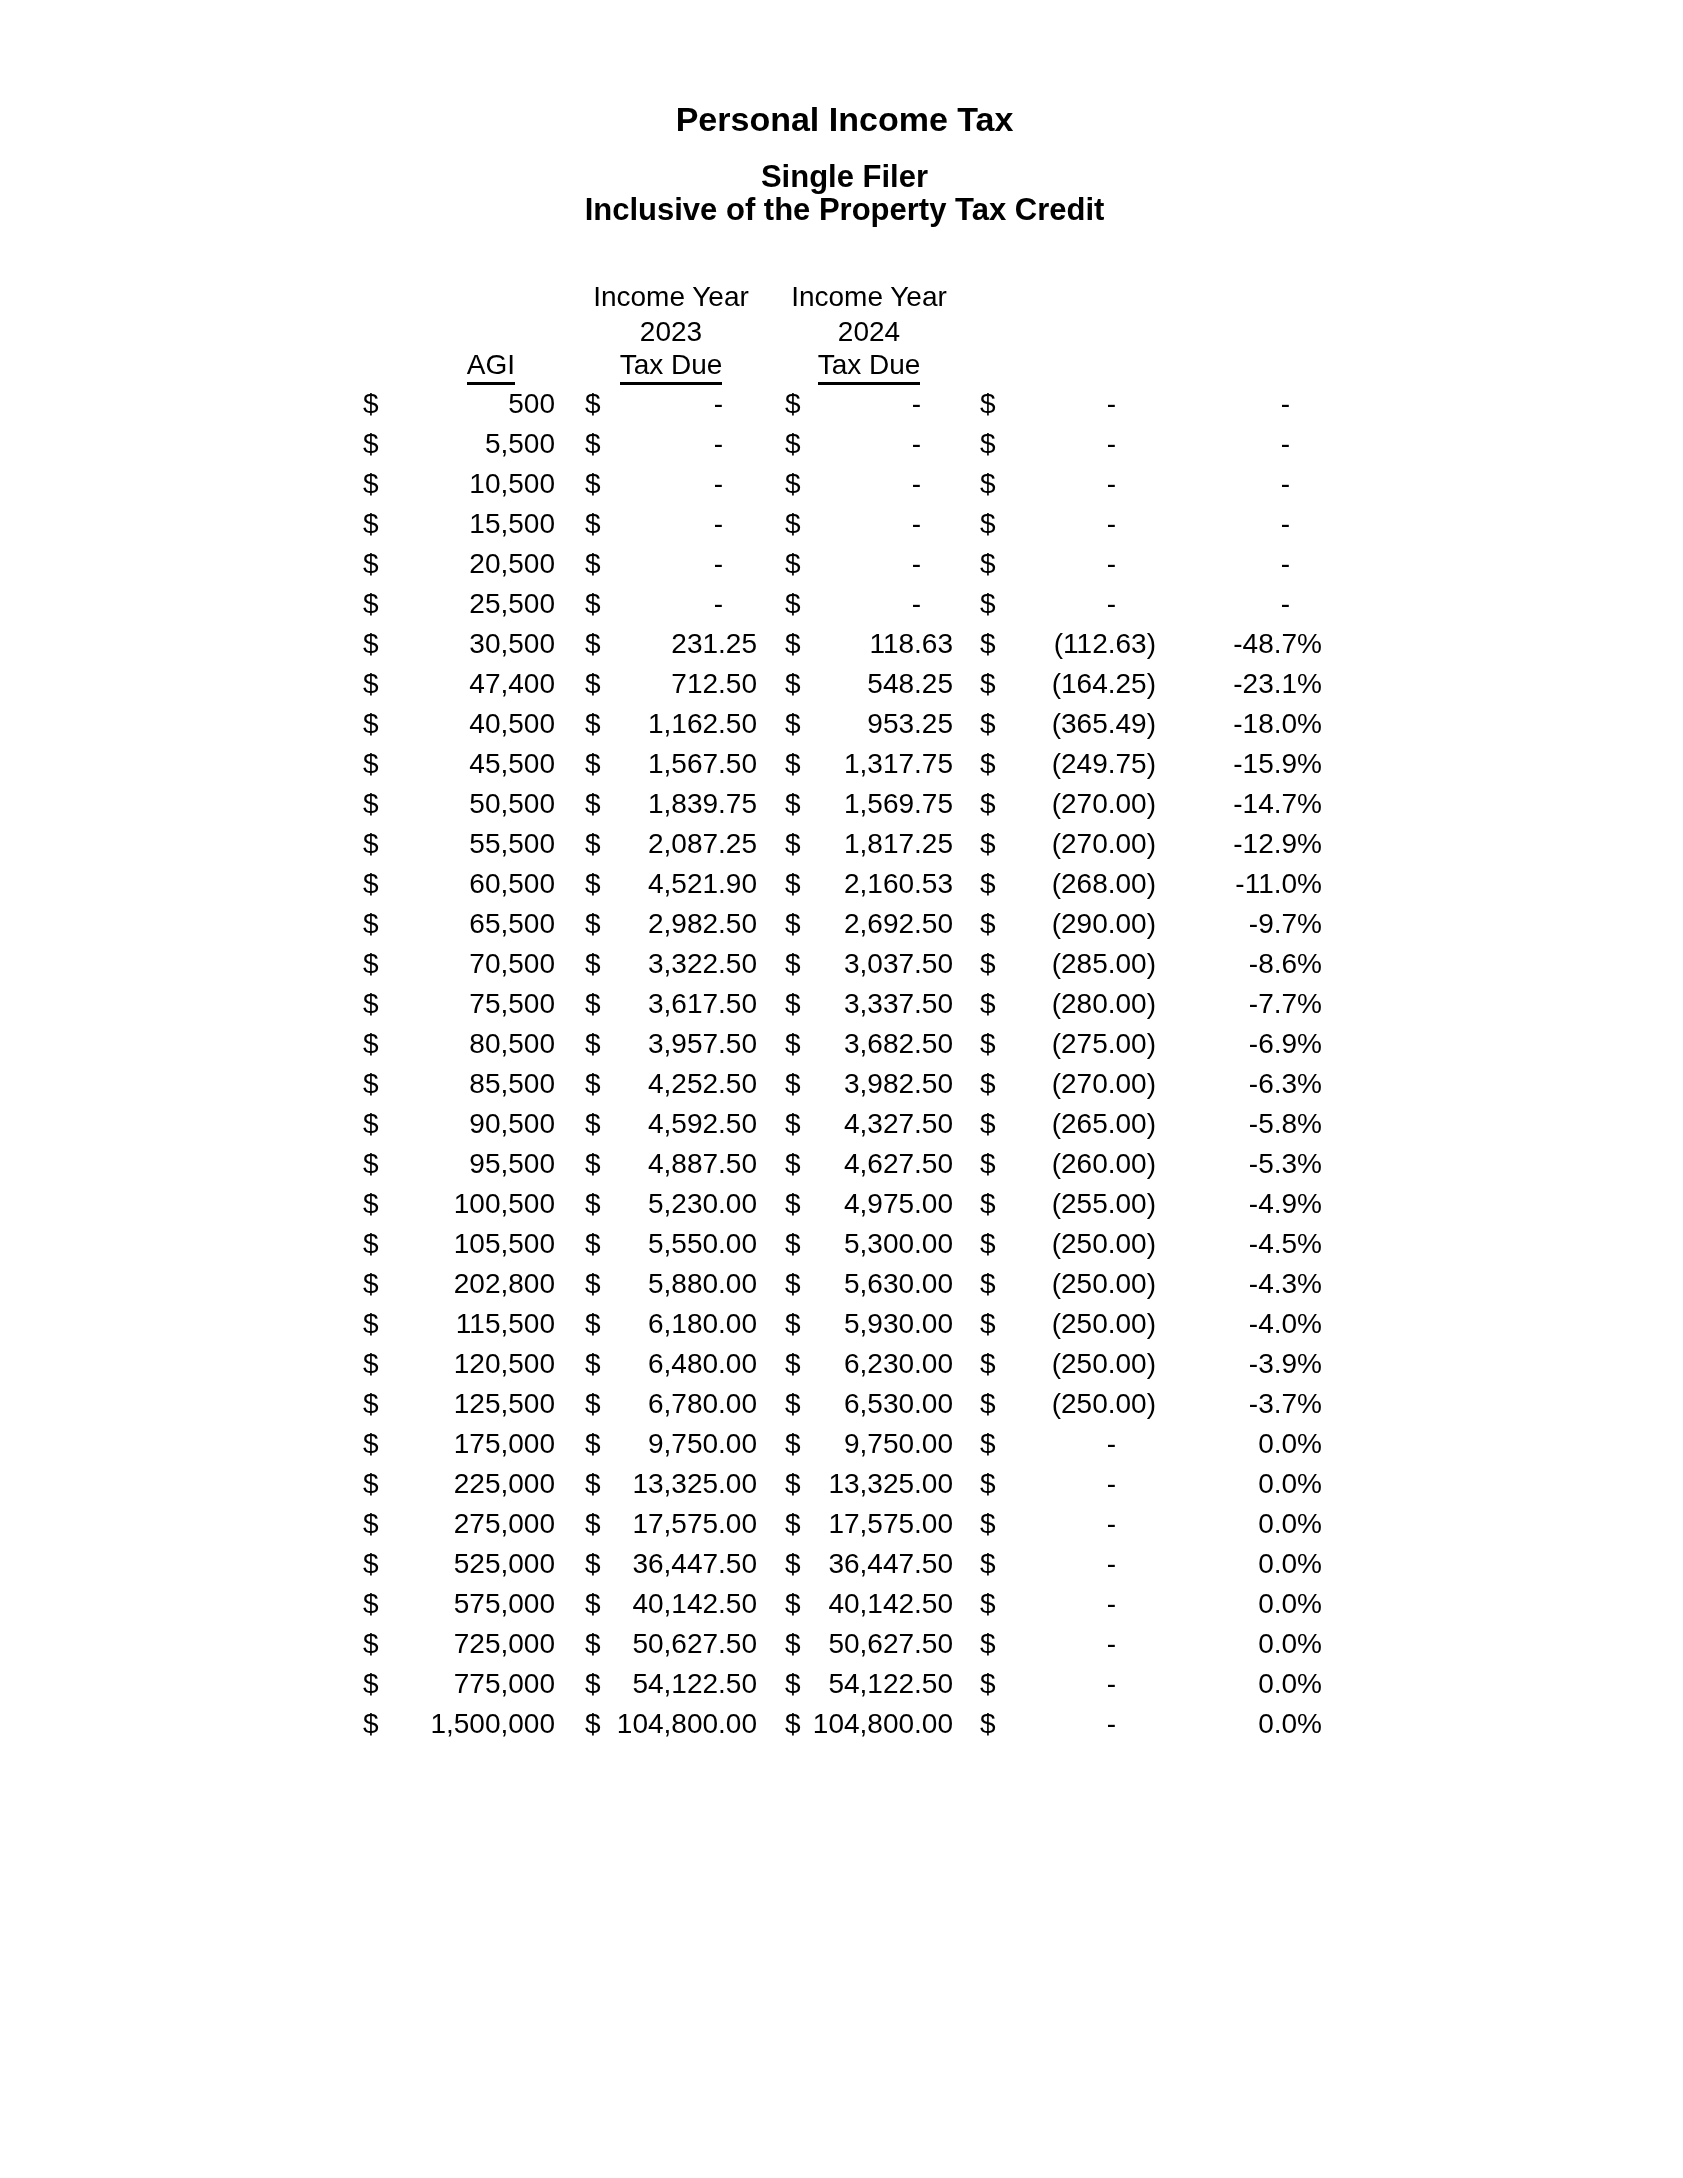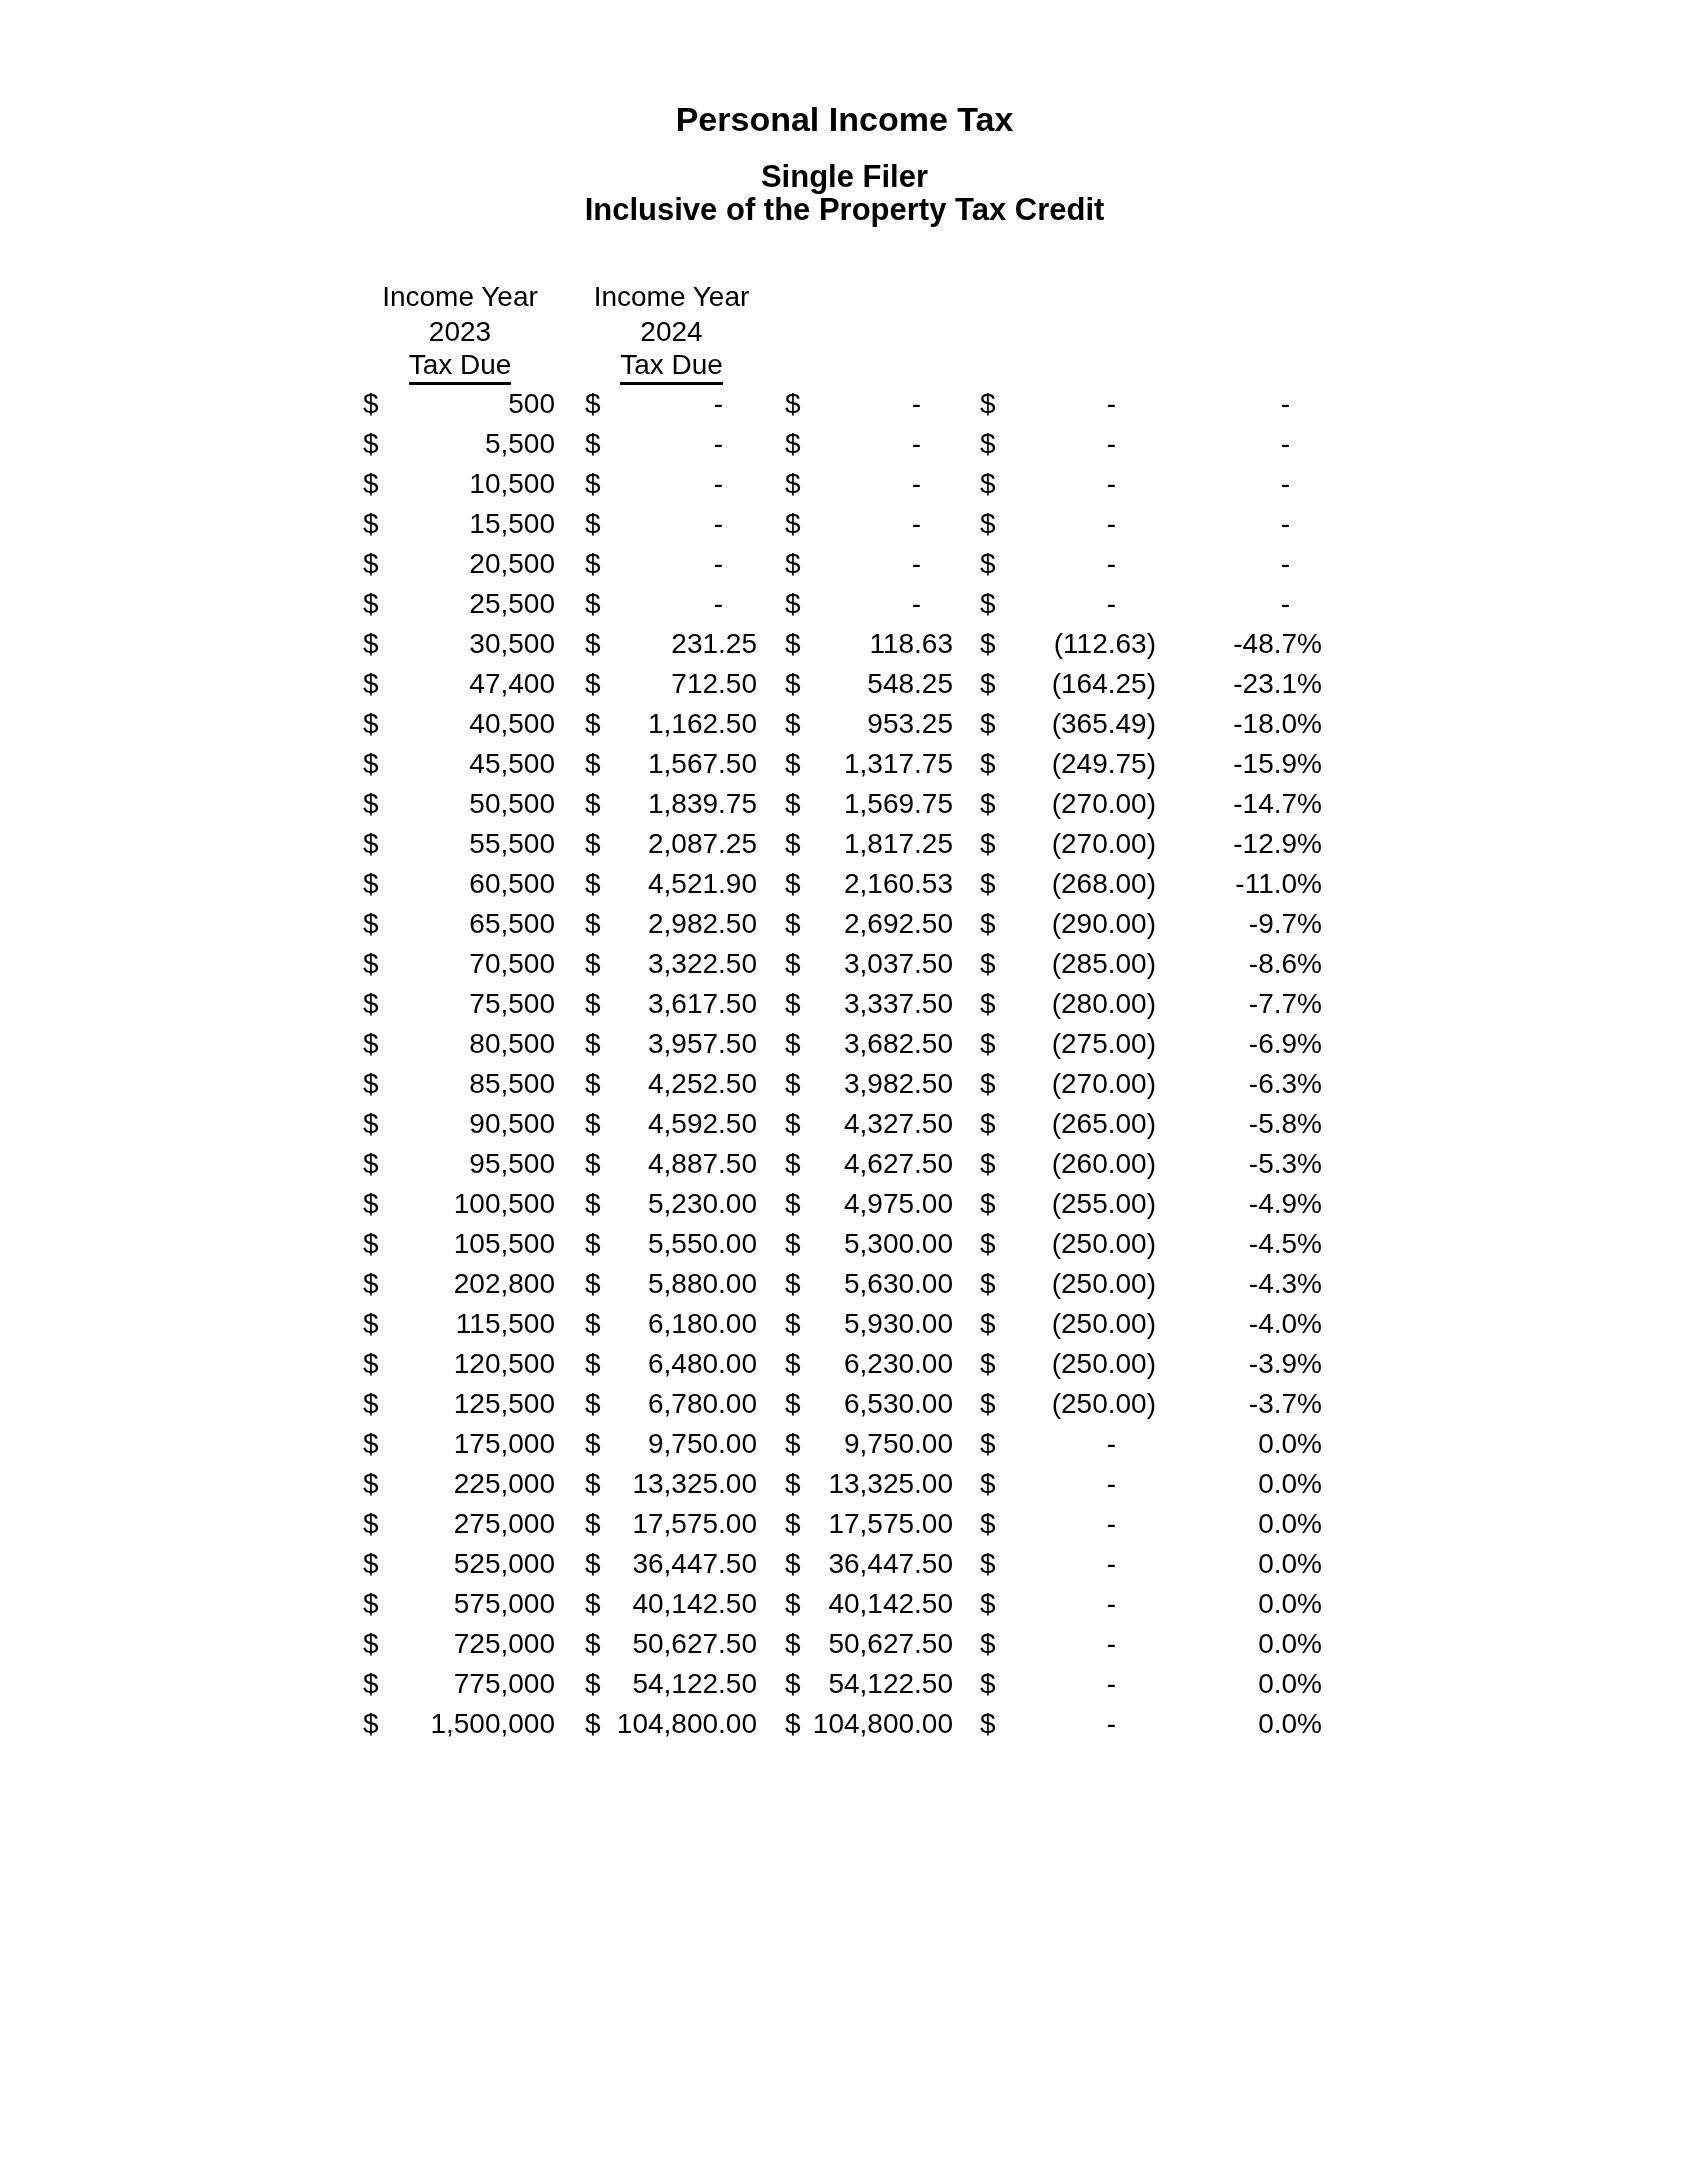--- a/index.html
+++ b/index.html
@@ -57,20 +57,27 @@
   <div class="title">Personal Income Tax</div>
 
   <div class="subtitles">
     <div>Single Filer</div>
     <div>Inclusive of the Property Tax Credit</div>
   </div>
 
   <div class="table">
 
     <div class="hrow">
+      <div class="hcell hc1">
+        <div class="hline"></div>
+        <div class="hline"></div>
+        <div class="hline">
+            <span class="u">AGI</span>
+          </div>
+      </div>
       <div class="hcell hc2">
         <div class="hline">Income Year</div>
         <div class="hline">2023</div>
         <div class="hline">
             <span class="u">Tax Due</span>
           </div>
       </div>
       <div class="hcell hc3">
         <div class="hline">Income Year</div>
         <div class="hline">2024</div>

